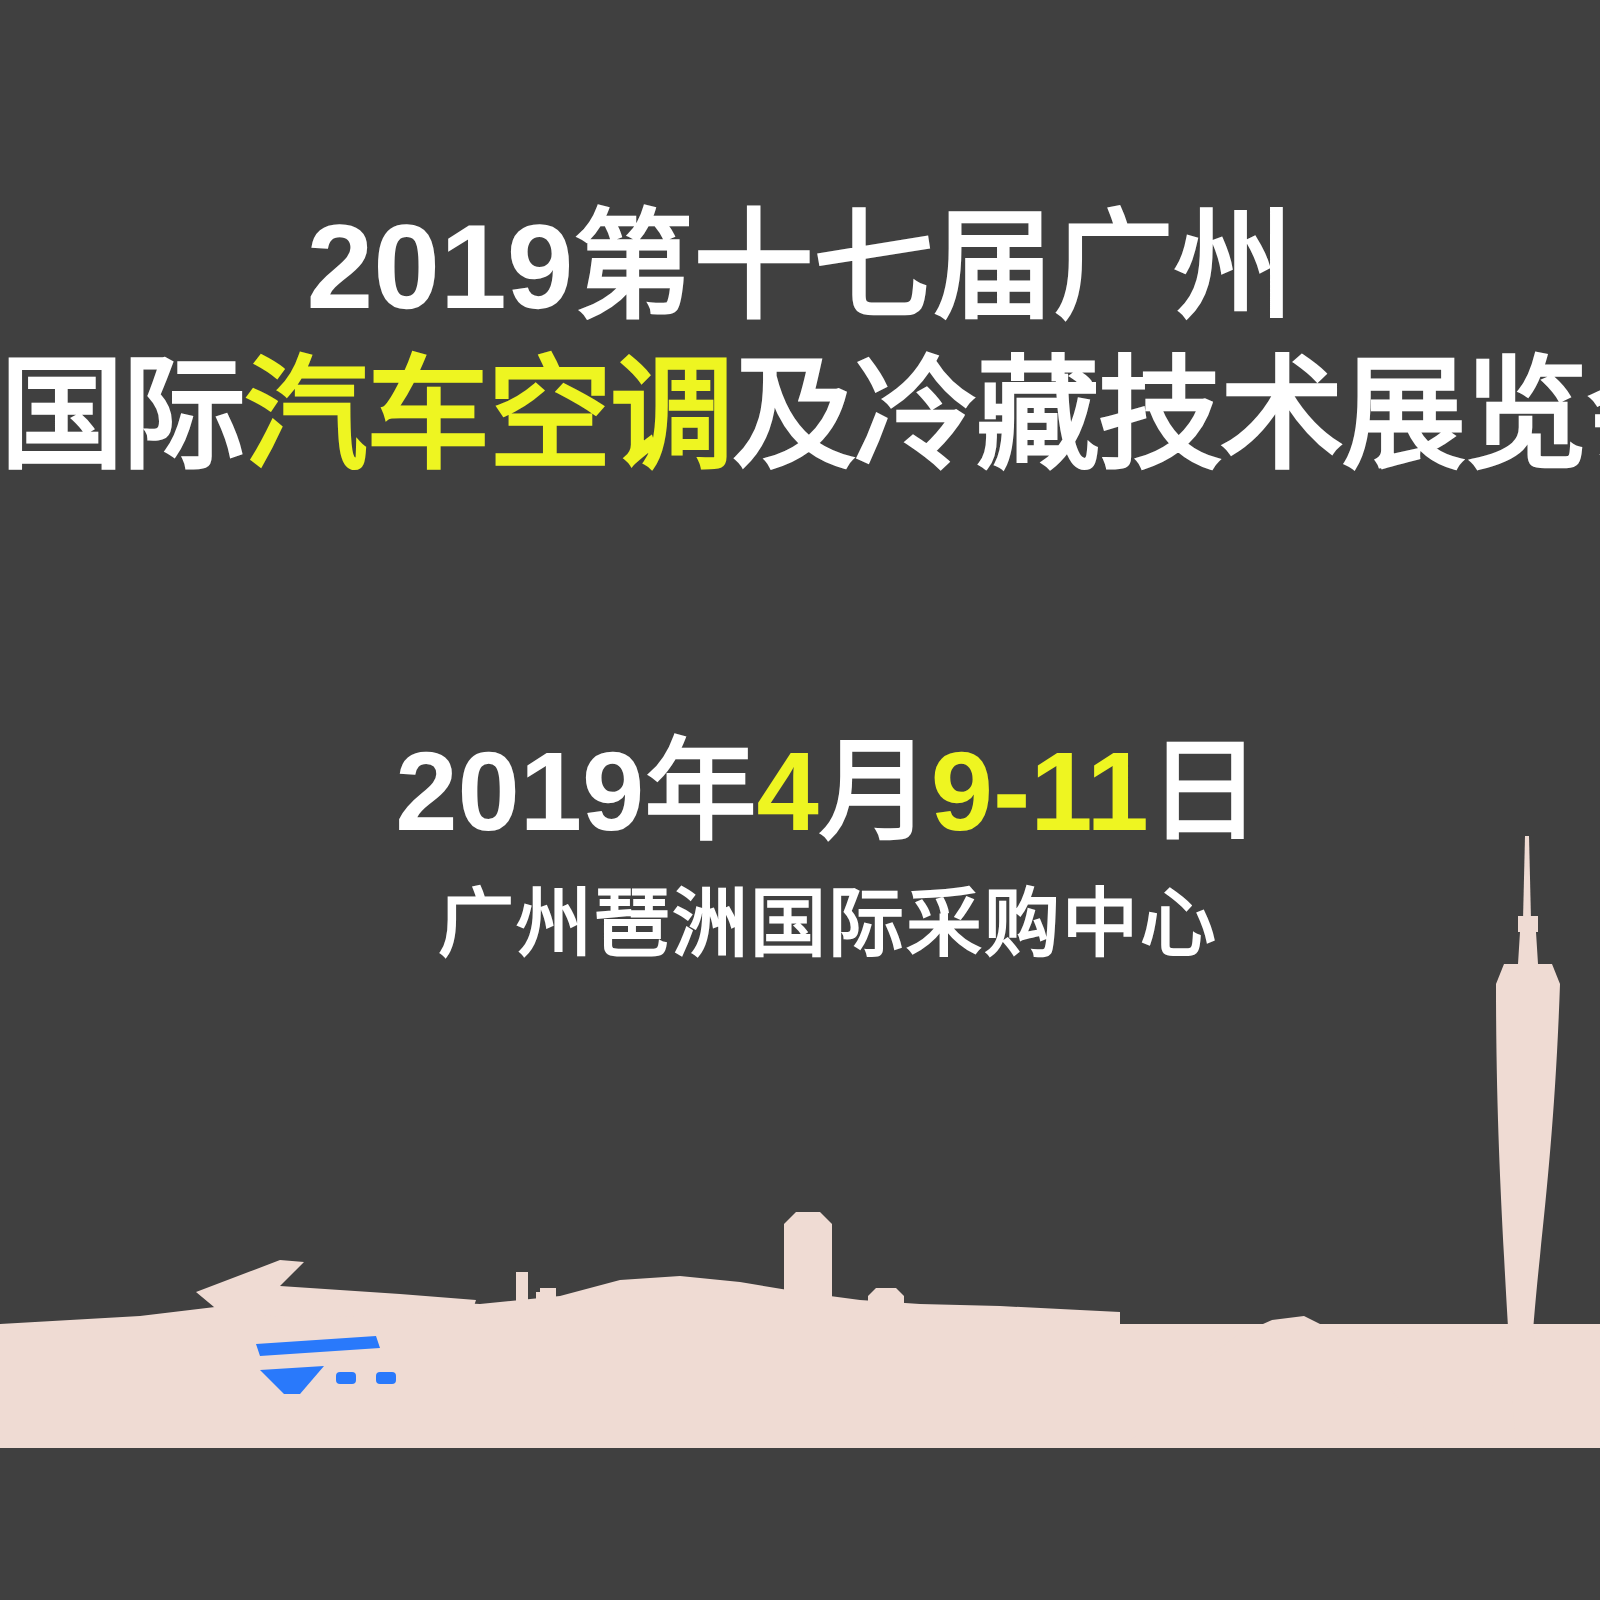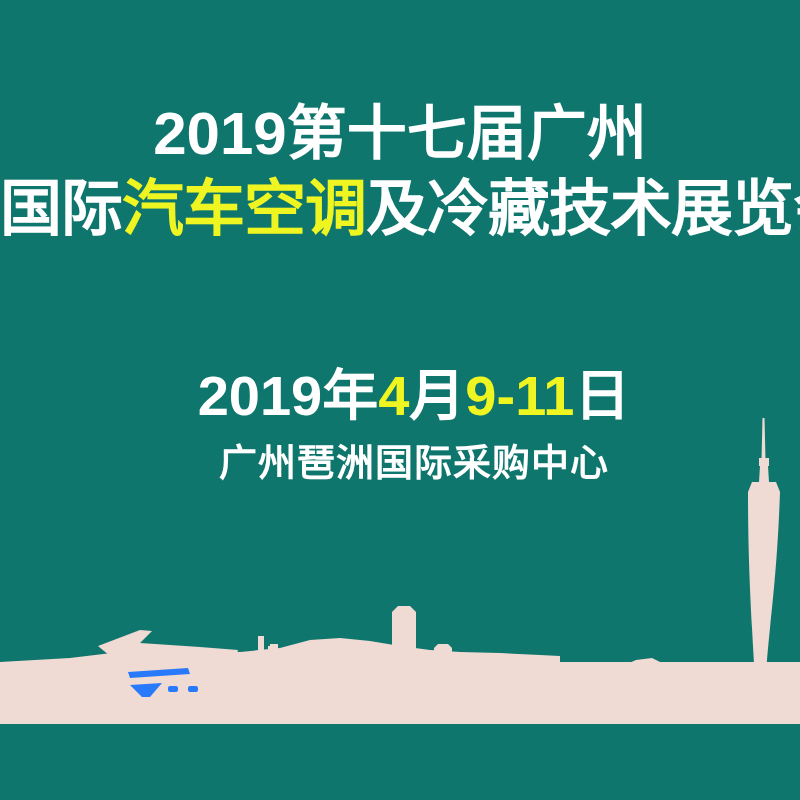--- a/index.html
+++ b/index.html
@@ -7,21 +7,21 @@
     margin: 0;
     padding: 0;
     background: #ffffff;
   }
 
   #poster {
     position: relative;
     width: 800px;
     height: 800px;
     overflow: hidden;
-    background: #0f766e;
+    background: #404040;
     font-family: "Liberation Sans", "DejaVu Sans", sans-serif;
     user-select: none;
   }
 
   
   .skyline-layer {
     position: absolute;
     left: 0;
     bottom: 0;
     width: 800px;

